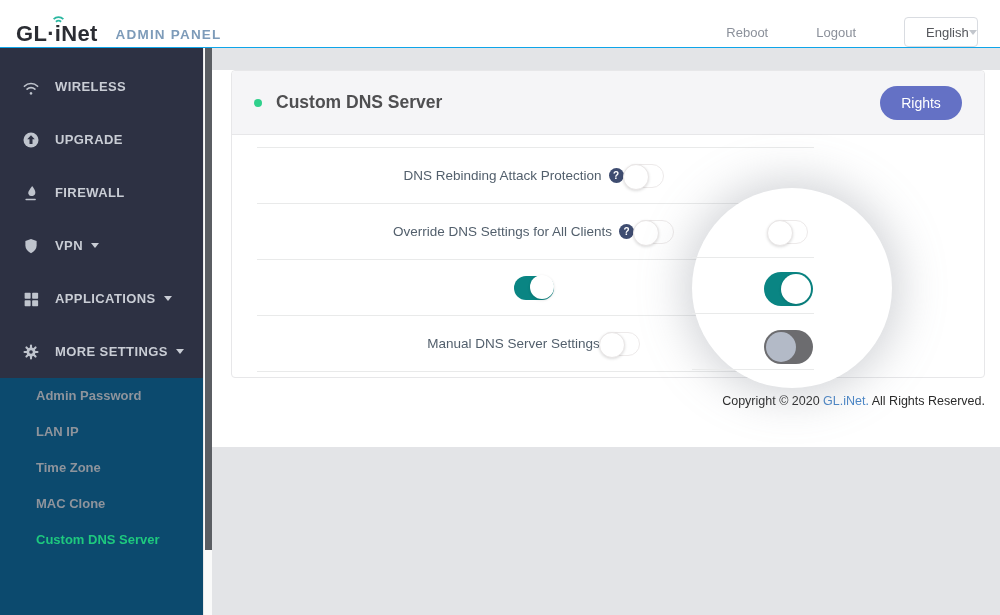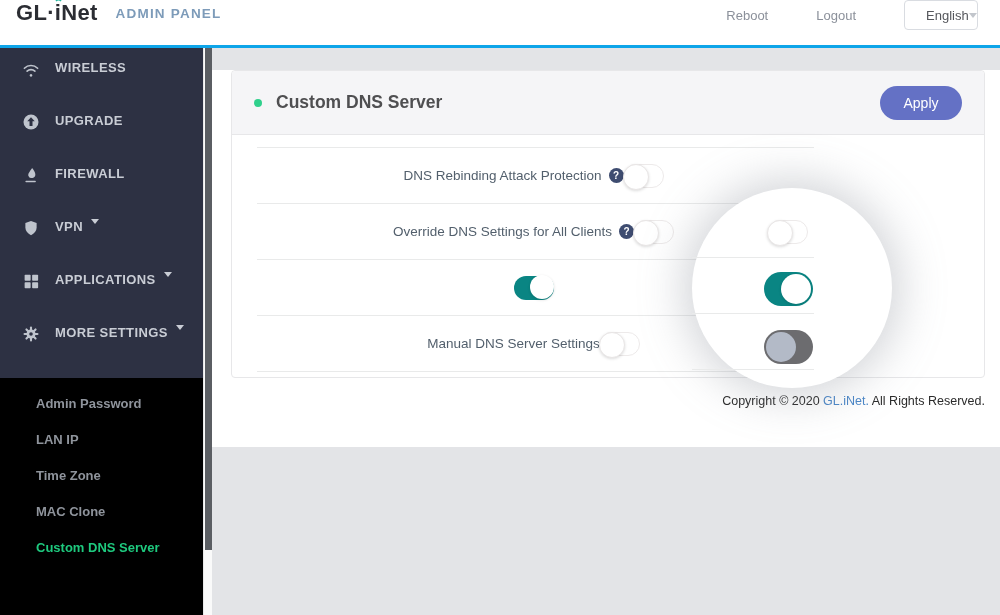--- a/index.html
+++ b/index.html
@@ -1,42 +1,42 @@
 <!DOCTYPE html>
 <html><head>
 <meta charset="utf-8">
 <style>
   * { margin:0; padding:0; box-sizing:border-box; }
   html,body { width:1000px; height:615px; }
   body { font-family:"Liberation Sans", sans-serif; background:#fff; overflow:hidden; }
   .page { width:1000px; height:615px; position:relative; overflow:hidden; }
 
   
-  .topbar { height:48px; background:#fff; border-bottom:3px solid #0ea5e9; display:flex; align-items:flex-start; justify-content:space-between; padding:0 22px 0 16px; }
+  .topbar { height:48px; background:#fff; border-bottom:1px solid #0ea5e9; display:flex; align-items:flex-end; justify-content:space-between; padding:0 22px 0 16px; }
   .brand { display:flex; align-items:center; }
   .logo { font-size:22px; font-weight:bold; color:#2b2d33; letter-spacing:.3px; display:flex; align-items:baseline; }
   .i-wrap { position:relative; display:inline-block; }
   .logo-wifi { position:absolute; left:-3px; top:-7px; }
   .admin-panel { margin-left:18px; font-size:13.5px; font-weight:bold; color:#7d9bb9; letter-spacing:1.2px; }
   .top-actions { display:flex; align-items:center; gap:48px; }
   .top-link { font-size:13px; color:#8b909a; text-decoration:none; cursor:pointer; }
   .lang-select { width:74px; height:30px; border:1px solid #d9dce1; border-radius:4px; display:flex; align-items:center; justify-content:space-between; padding:0 21px; font-size:13px; color:#55575c; cursor:pointer; background:#fff; }
   .chev-down { width:0; height:0; border-left:4px solid transparent; border-right:4px solid transparent; border-top:5px solid #c2c6cc; }
 
   
   .body-row { display:flex; height:567px; }
 
   
   .sidebar { width:203px; background:#2d3143; display:flex; flex-direction:column; flex:none; }
   .nav { padding-top:12px; }
-  .nav-item { height:53px; display:flex; padding-left:22px; cursor:pointer; }
+  .nav-item { height:53px; display:flex; align-items:center; padding-left:22px; cursor:pointer; }
   .nav-icon { width:18px; height:18px; color:#bfc4cd; margin-right:15px; flex:none; }
   .nav-label { font-size:13px; font-weight:bold; color:#c9cdd5; letter-spacing:.4px; }
   .nav-caret { width:0; height:0; border-left:4px solid transparent; border-right:4px solid transparent; border-top:5px solid #c9cdd5; margin-left:8px; }
-  .submenu { background:#000000; flex:1; padding-top:8px; }
+  .submenu { background:#0c4a6e; flex:1; padding-top:0; }
   .sub-item { height:36px; line-height:36px; padding-left:36px; font-size:13px; font-weight:bold; color:#8f949c; cursor:pointer; }
   .sub-item.active { color:#1ec97e; }
 
   
   .scrollbar { width:9px; background:#fafafa; position:relative; flex:none; border-left:1px solid #e8e8e8; }
   .scroll-thumb { position:absolute; top:0; left:1px; width:7px; height:502px; background:#5b5e63; }
 
   
   .content { flex:1; background:#e3e4e7; }
   .content-white { background:#fff; height:377px; }
@@ -175,21 +175,21 @@
     <div class="scrollbar">
       <div class="scroll-thumb"></div>
     </div>
 
     <main class="content">
       <div class="content-white">
         <section class="card">
           <div class="card-header">
             <span class="status-dot"></span>
             <h1 class="card-title">Custom DNS Server</h1>
-            <button class="apply-btn">Apply</button>
+            <button class="apply-btn">Rights</button>
           </div>
           <div class="card-body">
             <div class="rows">
               <div class="row-partial"></div>
               <div class="row">
                 <span class="row-label">
                   <span>DNS Rebinding Attack Protection</span>
                   <span class="help-icon">?</span>
                 </span>
                 <div class="sw sw-off"></div>

